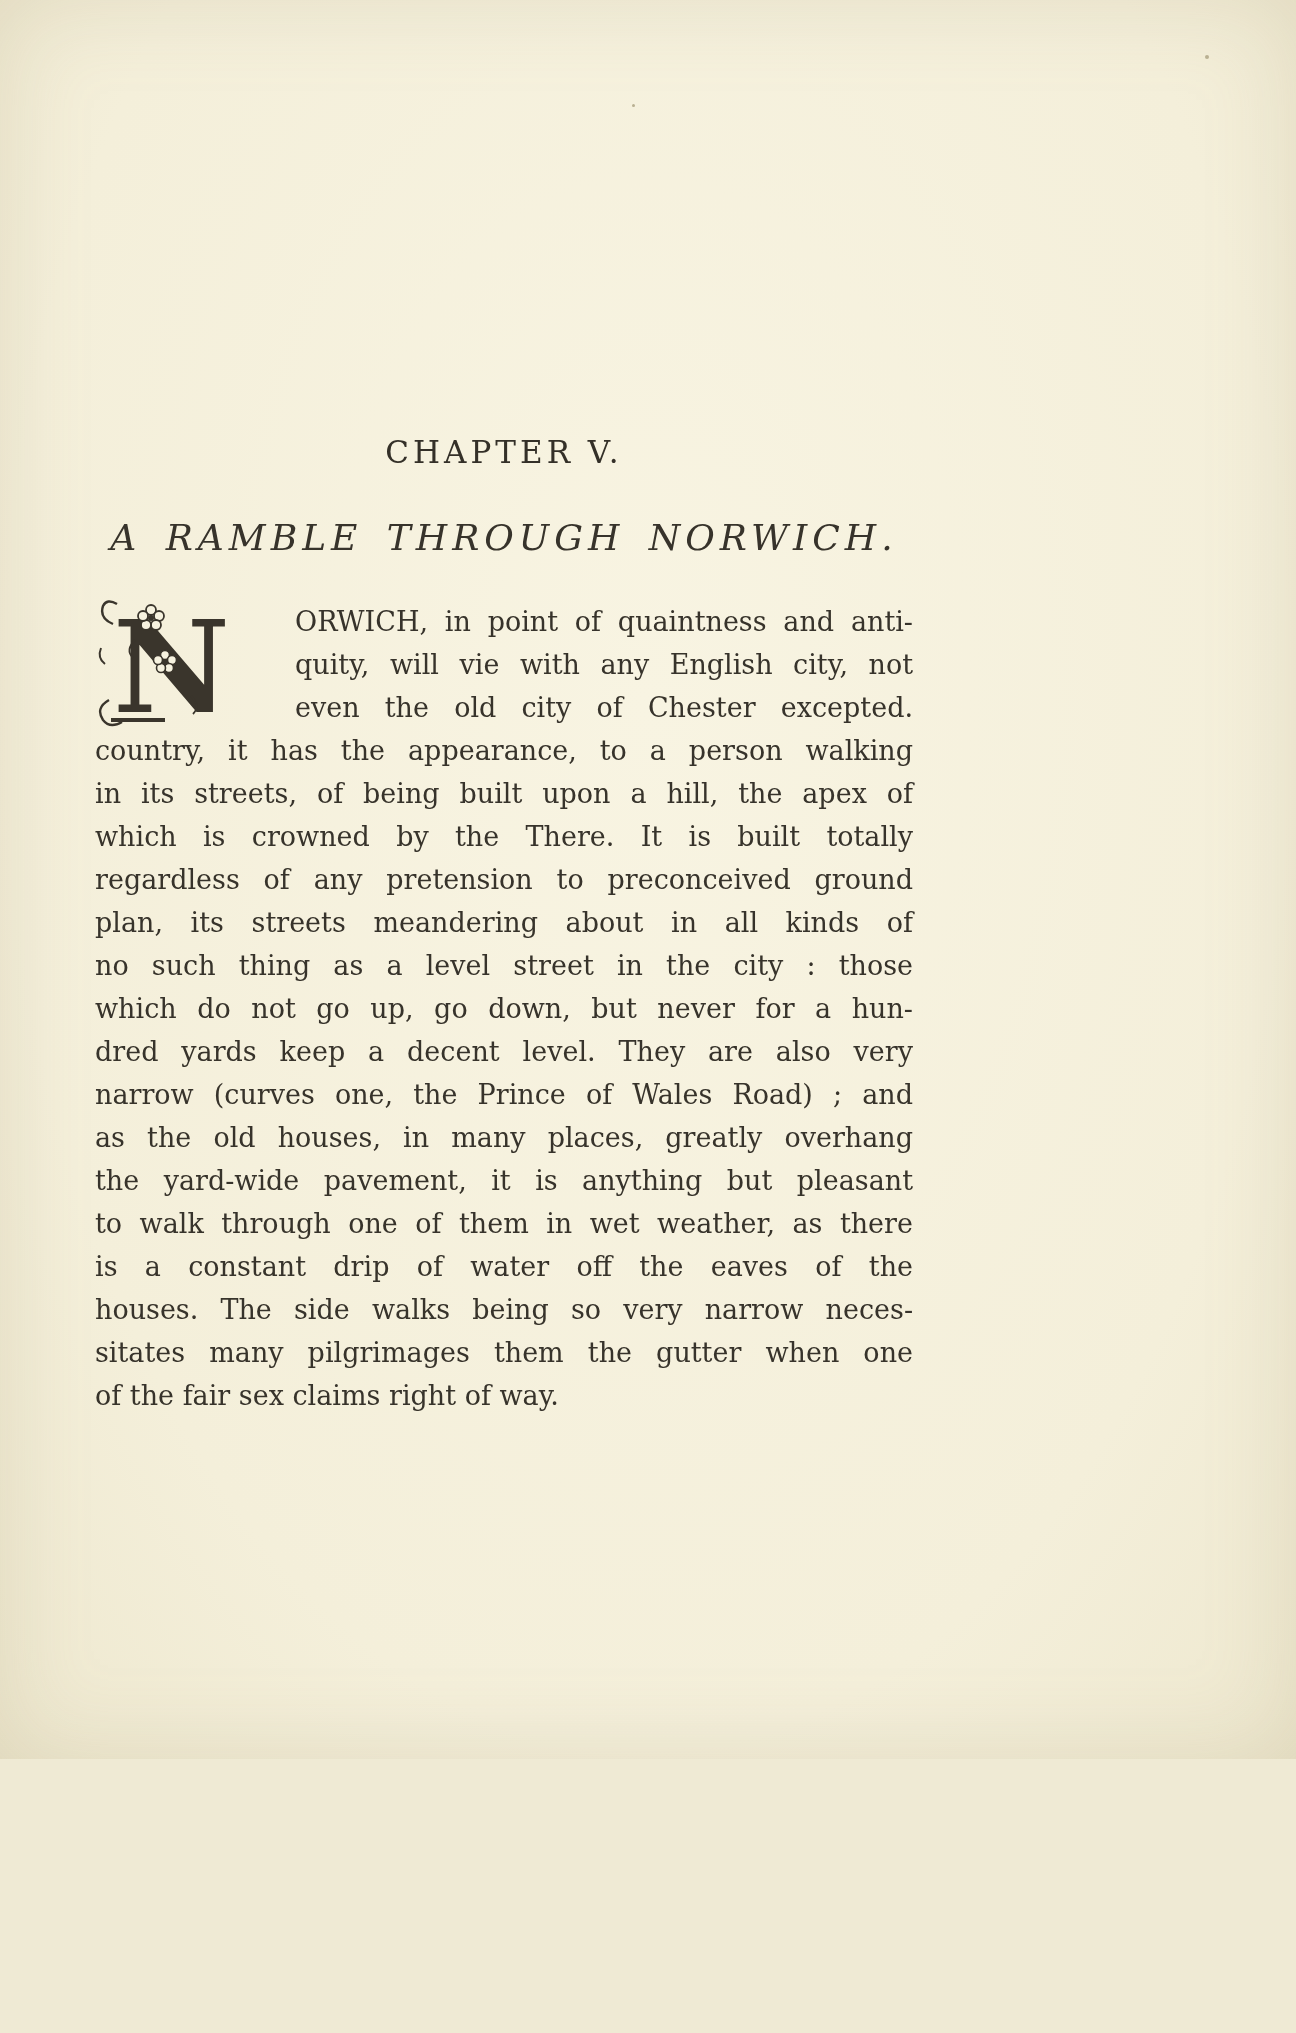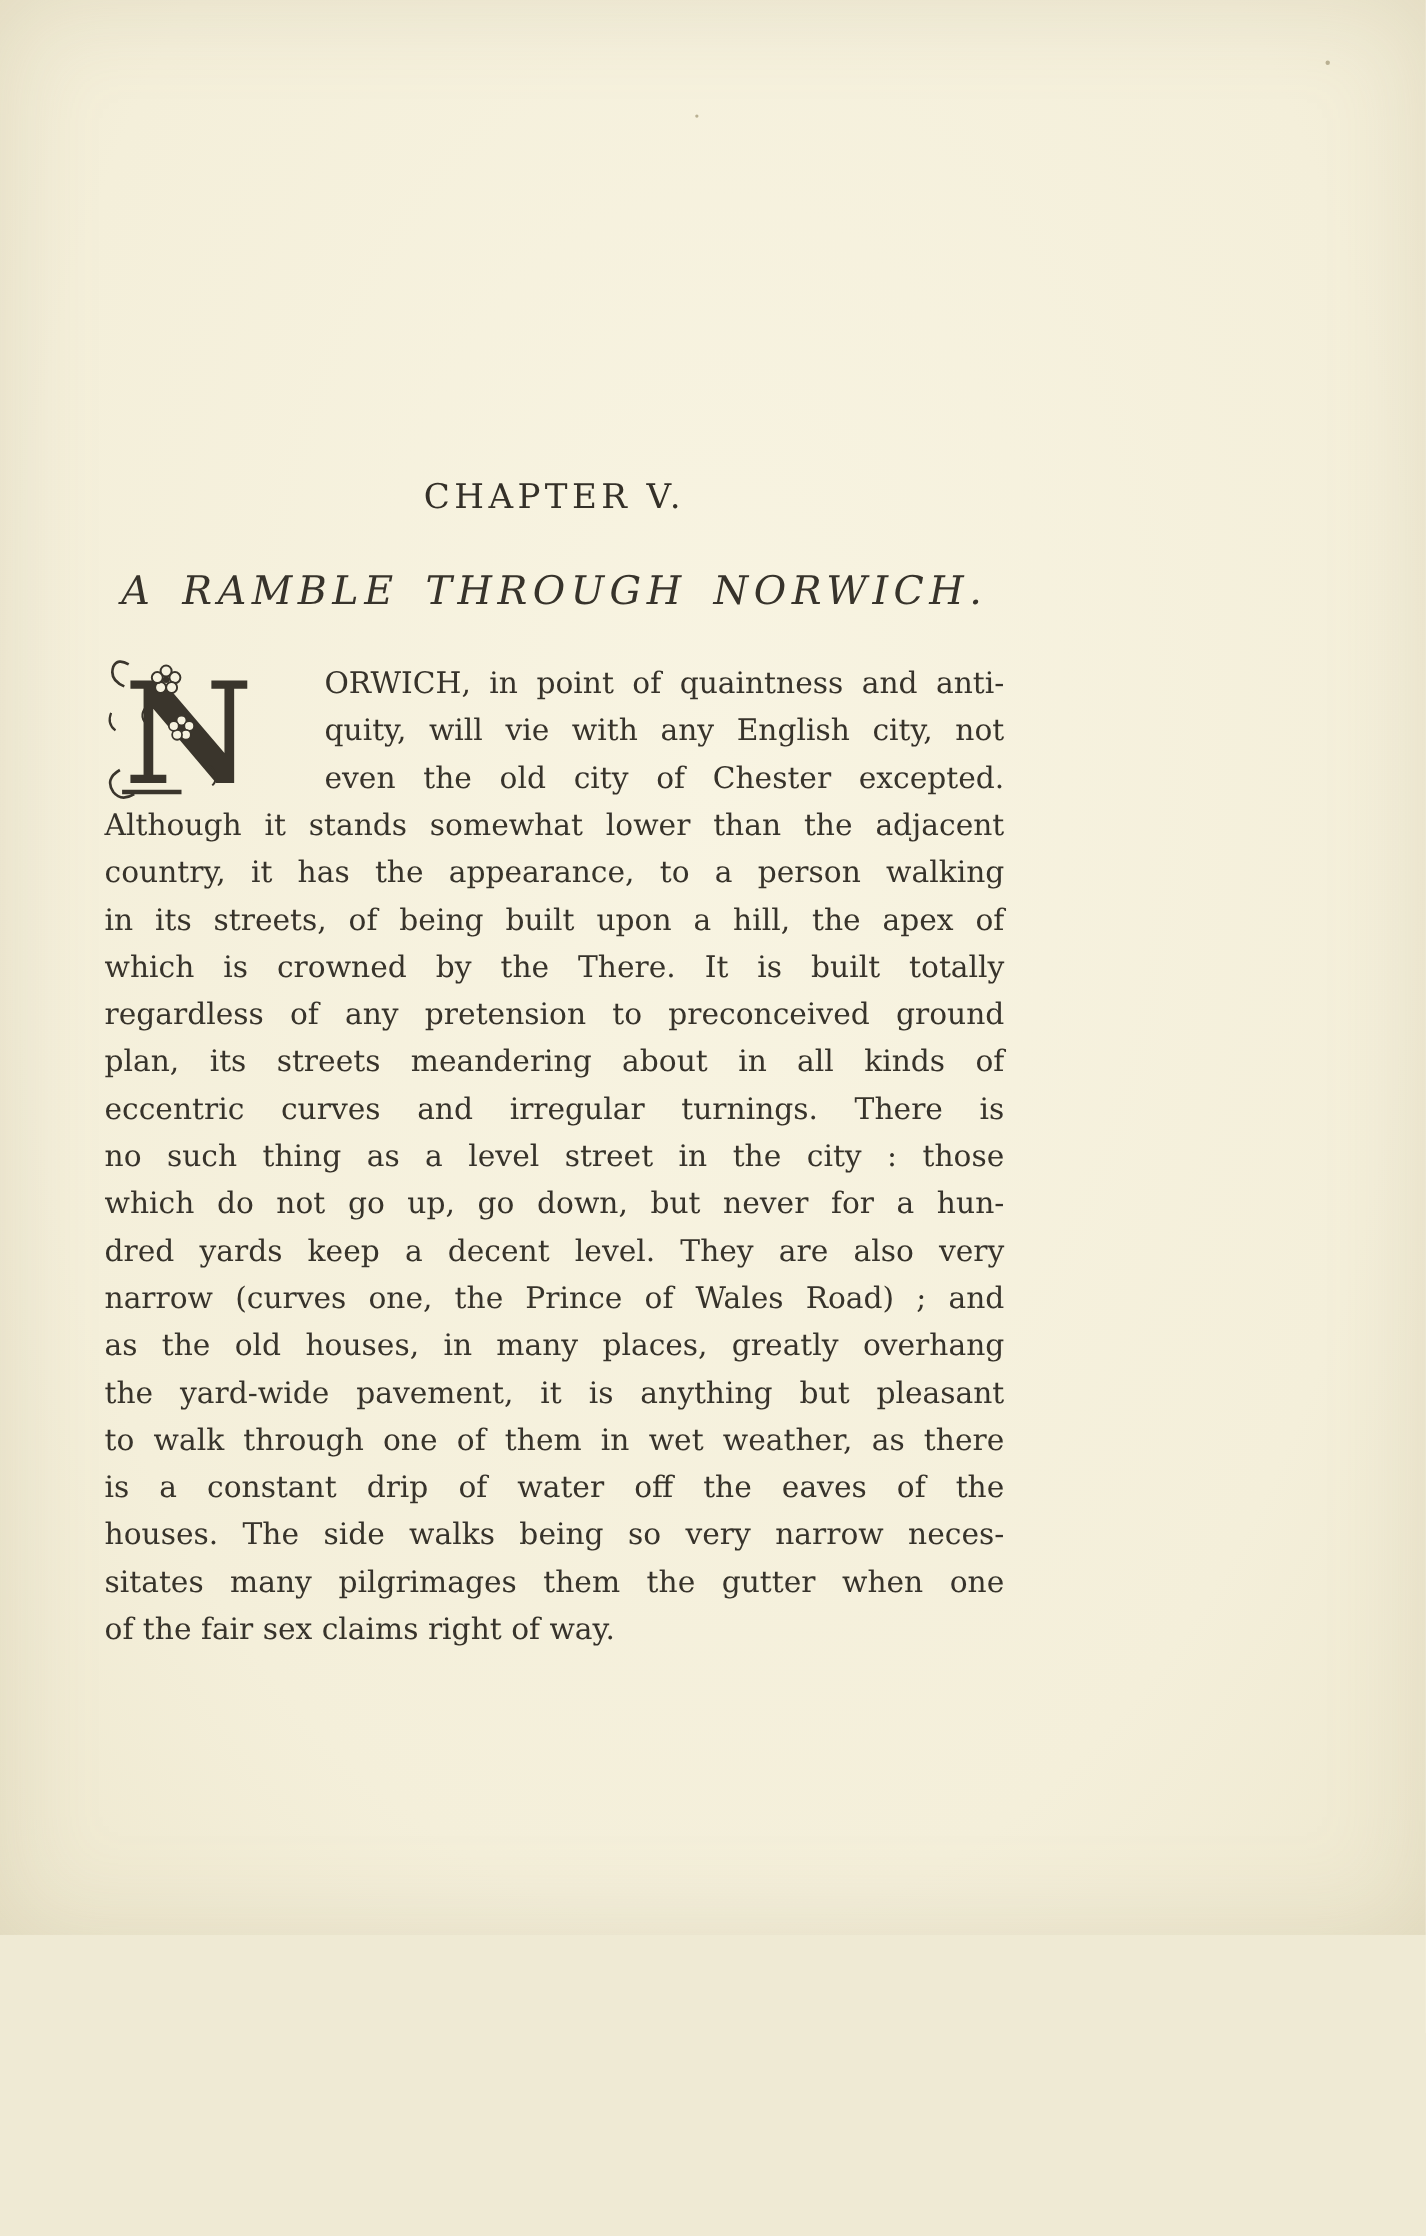--- a/index.html
+++ b/index.html
@@ -131,27 +131,25 @@
           </svg>
         </div>
 
         <div class="opening-lines">
           <div class="line">ORWICH, in point of quaintness and anti-</div>
           <div class="line">quity, will vie with any English city, not</div>
           <div class="line">even the old city of Chester excepted.</div>
         </div>
       </div>
 
-      <div class="line">Although it stands somewhat lower than the adjacent</div>
       <div class="line">country, it has the appearance, to a person walking</div>
       <div class="line">in its streets, of being built upon a hill, the apex of</div>
       <div class="line">which is crowned by the There.  It is built totally</div>
       <div class="line">regardless of any pretension to preconceived ground</div>
       <div class="line">plan, its streets meandering about in all kinds of</div>
-      <div class="line">eccentric curves and irregular turnings.  There is</div>
       <div class="line">no such thing as a level street in the city :  those</div>
       <div class="line">which do not go up, go down, but never for a hun-</div>
       <div class="line">dred yards keep a decent level.  They are also very</div>
       <div class="line">narrow (curves one, the Prince of Wales Road) ; and</div>
       <div class="line">as the old houses, in many places, greatly overhang</div>
       <div class="line">the yard-wide pavement, it is anything but pleasant</div>
       <div class="line">to walk through one of them in wet weather, as there</div>
       <div class="line">is a constant drip of water off the eaves of the</div>
       <div class="line">houses.   The side walks being so very narrow neces-</div>
       <div class="line">sitates many pilgrimages them the gutter when one</div>

